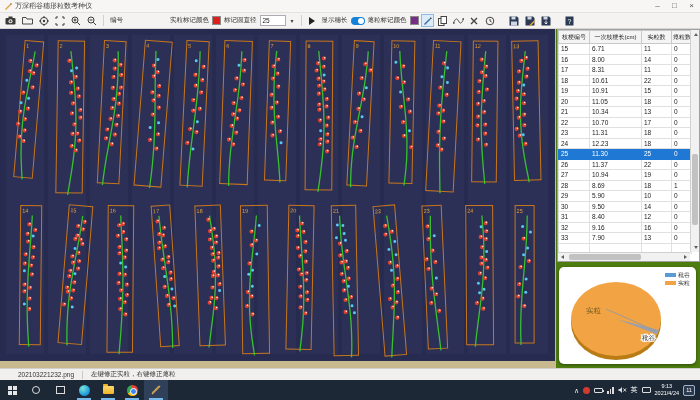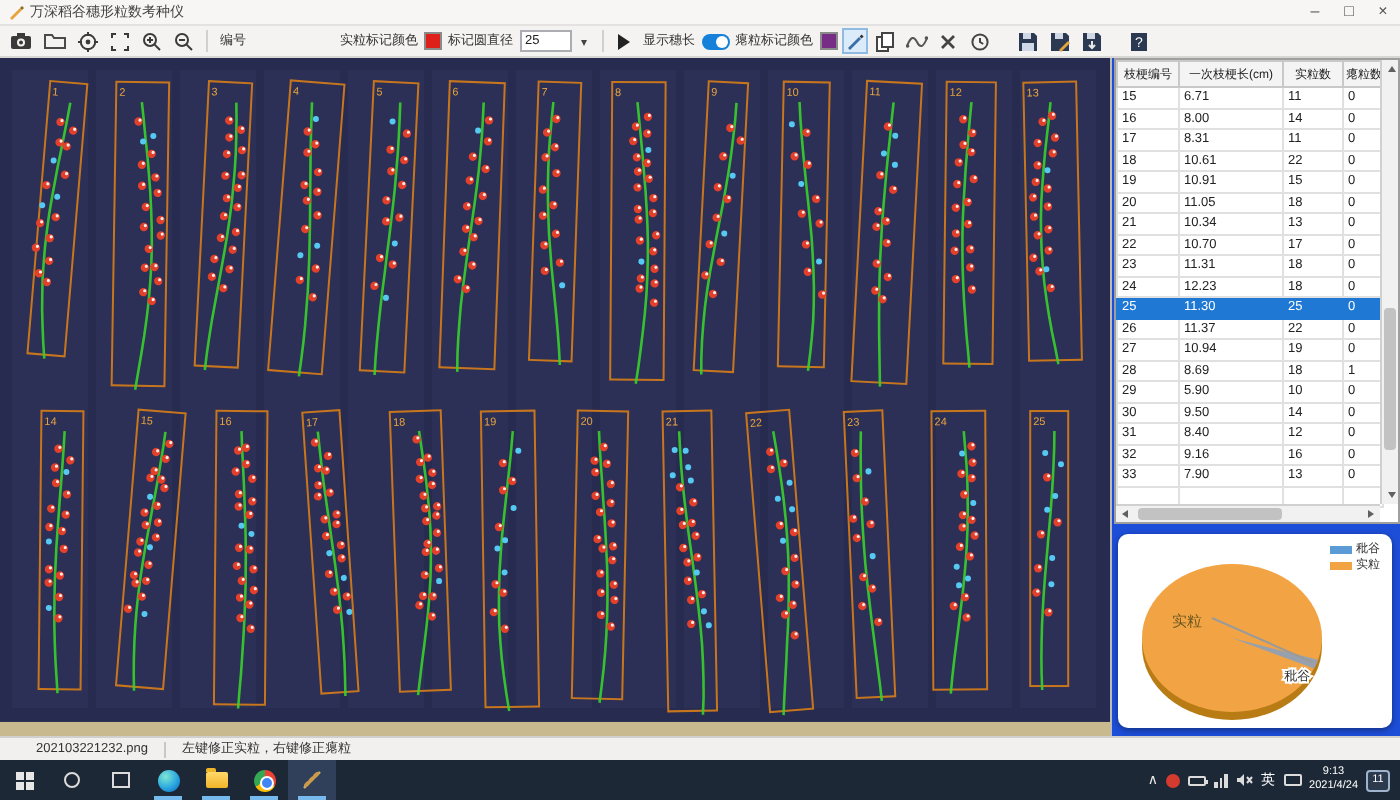--- a/index.html
+++ b/index.html
@@ -23,21 +23,21 @@
   .combo{width:26px;height:11px;background:#fff;border:1px solid #abadb3;font-size:6.5px;display:flex;align-items:center;padding:0 2px;color:#222;}
   .ddbtn{font-size:6px;color:#444;width:9px;text-align:center;}
   .toggle{width:14px;height:8px;border-radius:4px;background:#1681d8;position:relative;display:inline-block;}
   .toggle .knob{position:absolute;right:1px;top:1px;width:6px;height:6px;border-radius:50%;background:#fff;}
   .play{width:0;height:0;border-top:4px solid transparent;border-bottom:4px solid transparent;border-left:6px solid #222;}
 
   
   .workspace{position:absolute;top:29px;left:0;right:0;height:339px;display:flex;}
   .photo-area{width:556px;height:100%;background:#272b4f;position:relative;border-right:1px solid #bdbbb8;}
   .photo-area svg{width:100%;height:100%;display:block;}
-  .side{flex:1;position:relative;background:#1d4ed8;}
+  .side{flex:1;position:relative;background:#4d7c0f;}
 
   
   .table-box{position:absolute;top:0;left:1px;right:0;height:233px;background:#fff;border:1px solid #9f9f9f;}
   table{border-collapse:collapse;table-layout:fixed;width:133px;}
   th{font-size:6px;font-weight:normal;background:#f4f4f4;border:1px solid #c9c9c9;height:13px;overflow:hidden;white-space:nowrap;color:#222;padding:0 1px;}
   td{font-size:6.5px;border:1px solid #e0e0e0;height:10.5px;padding:0 2px;overflow:hidden;white-space:nowrap;color:#222;background:#fff;}
   tr.sel td{background:#1f78d4;color:#fff;border-color:#1f78d4;}
   .vscroll{position:absolute;top:0;right:0;bottom:9px;width:9px;background:#f1f1f1;border-left:1px solid #d0d0d0;}
   .hscroll{position:absolute;left:0;right:9px;bottom:0;height:9px;background:#f1f1f1;border-top:1px solid #d0d0d0;display:flex;align-items:center;}
   .sbtn{width:9px;height:9px;display:flex;align-items:center;justify-content:center;}

